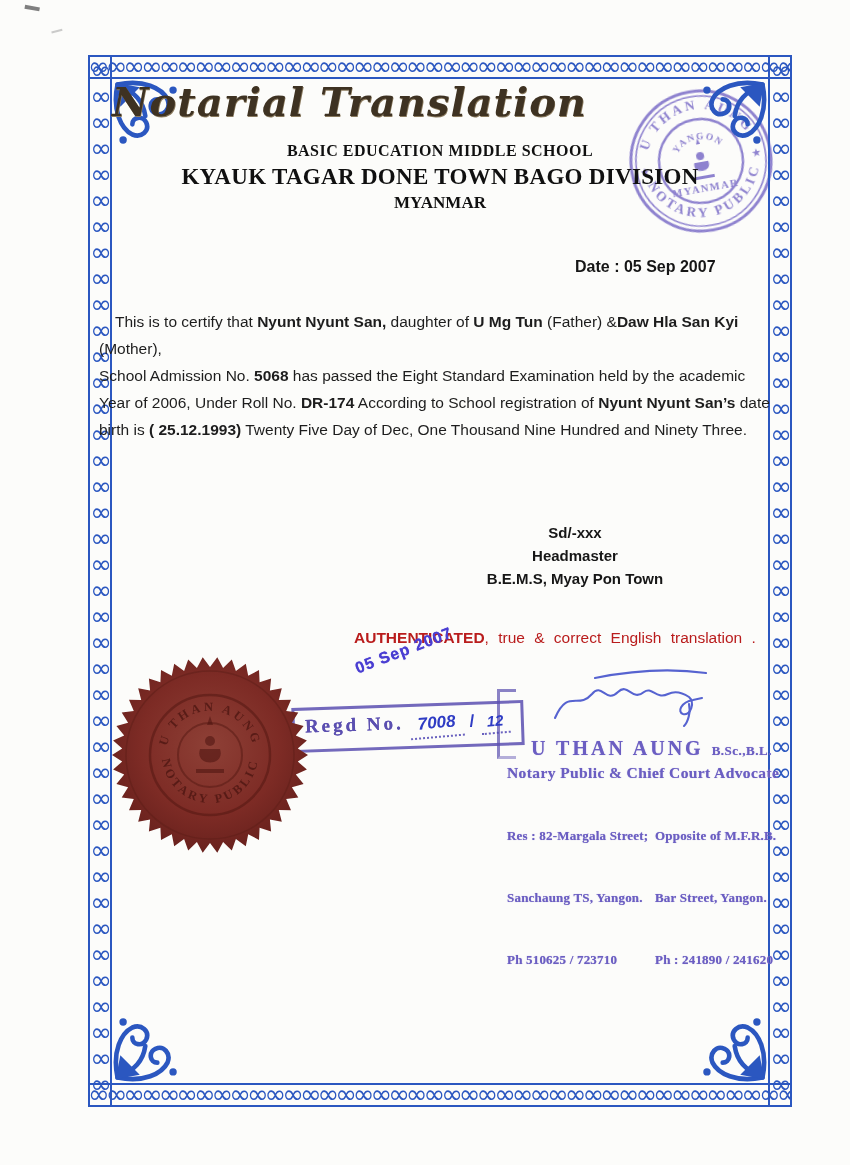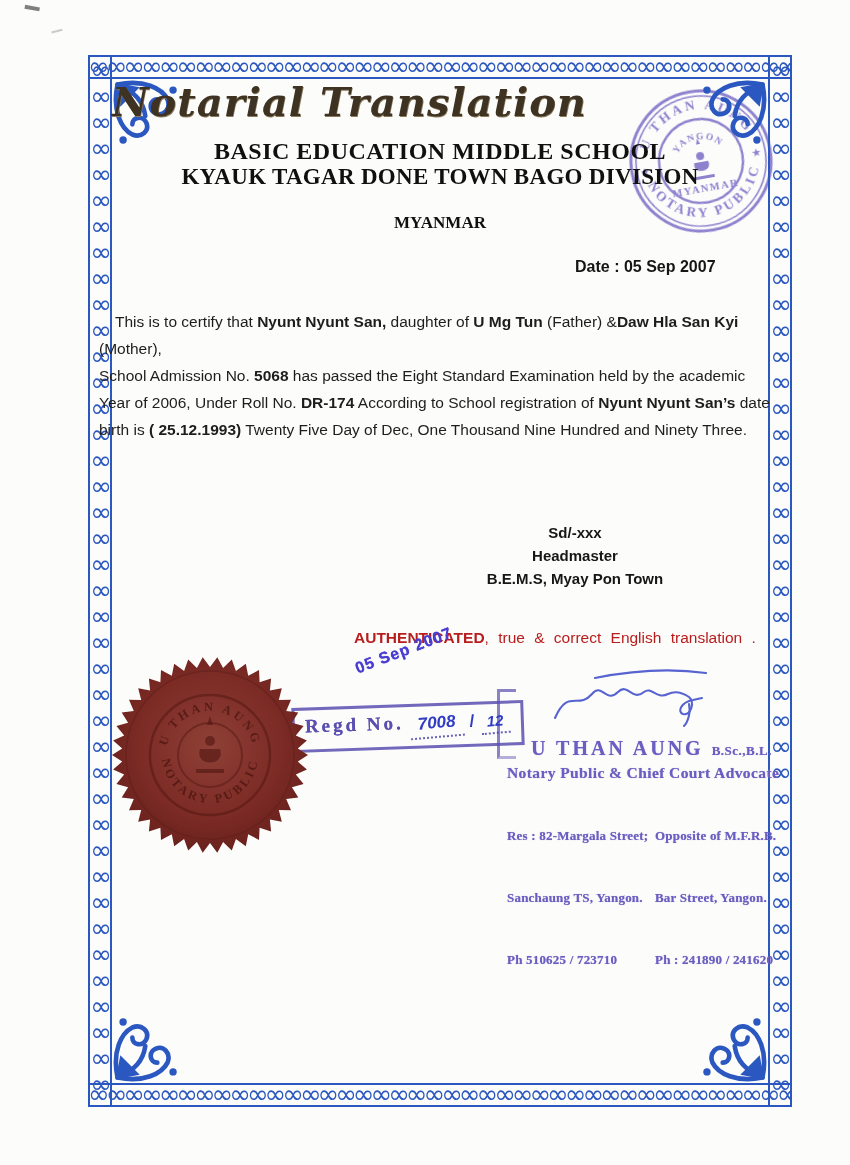--- a/index.html
+++ b/index.html
@@ -28,23 +28,23 @@
           transform:rotate(10deg);opacity:.75;}
   .speck2{position:absolute;left:52px;top:30px;width:11px;height:5px;border-top:2px solid #999;
           transform:rotate(-14deg);opacity:.5;}
 
   
   .title{position:absolute;left:112px;top:78px;width:620px;z-index:3;
          font-family:"DejaVu Serif",serif;font-style:italic;font-weight:bold;font-size:40px;
          letter-spacing:1px;color:#3e3222;text-shadow:0.6px 0.6px 0 #8a7a5e;}
   .school{position:absolute;left:112px;top:138px;width:656px;text-align:center;z-index:3;
           font-family:"Liberation Serif",serif;font-weight:bold;color:#101010;}
-  .school .l1{font-size:24px;letter-spacing:.5px;line-height:26px;}
+  .school .l1{font-size:16px;letter-spacing:.5px;line-height:26px;}
   .school .l2{font-size:23px;letter-spacing:.3px;line-height:26px;}
-  .school .l3{font-size:17px;line-height:26px;margin-top:20px;}
+  .school .l3{font-size:17px;line-height:26px;}
 
   
   .round-stamp{position:absolute;left:626px;top:86px;z-index:1;transform:rotate(-10deg);opacity:.92;}
 
   
   .date-line{position:absolute;left:575px;top:258px;font-size:16px;font-weight:bold;color:#161616;z-index:3;}
 
   
   .body-par{position:absolute;left:99px;top:308px;width:688px;font-size:15.5px;line-height:27px;
             color:#1d1d1d;z-index:3;}

